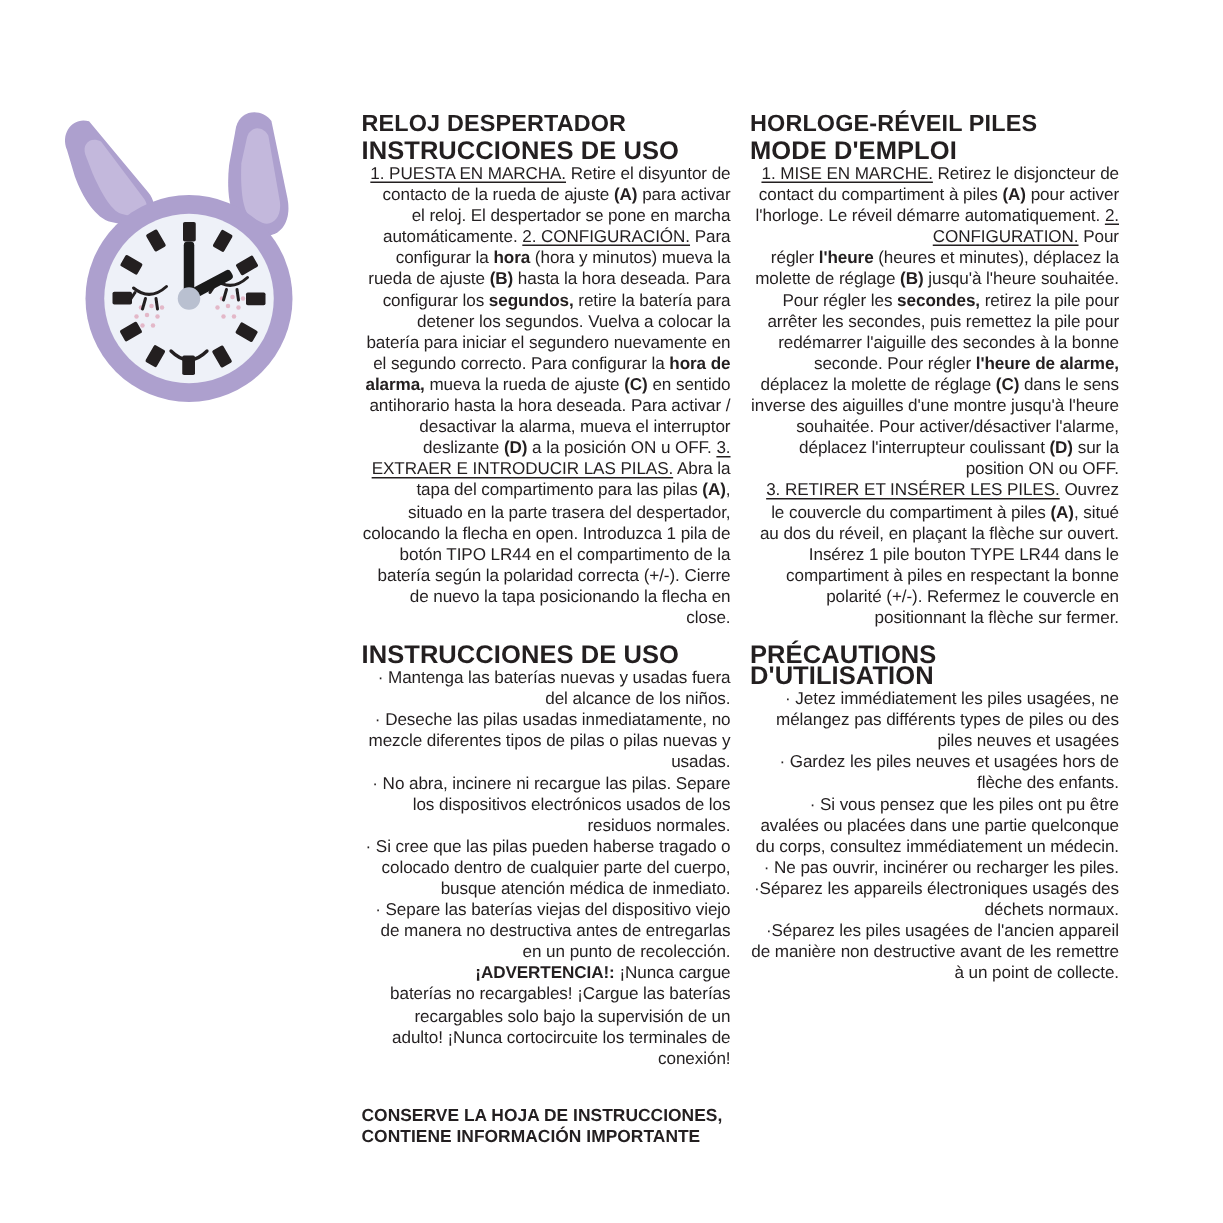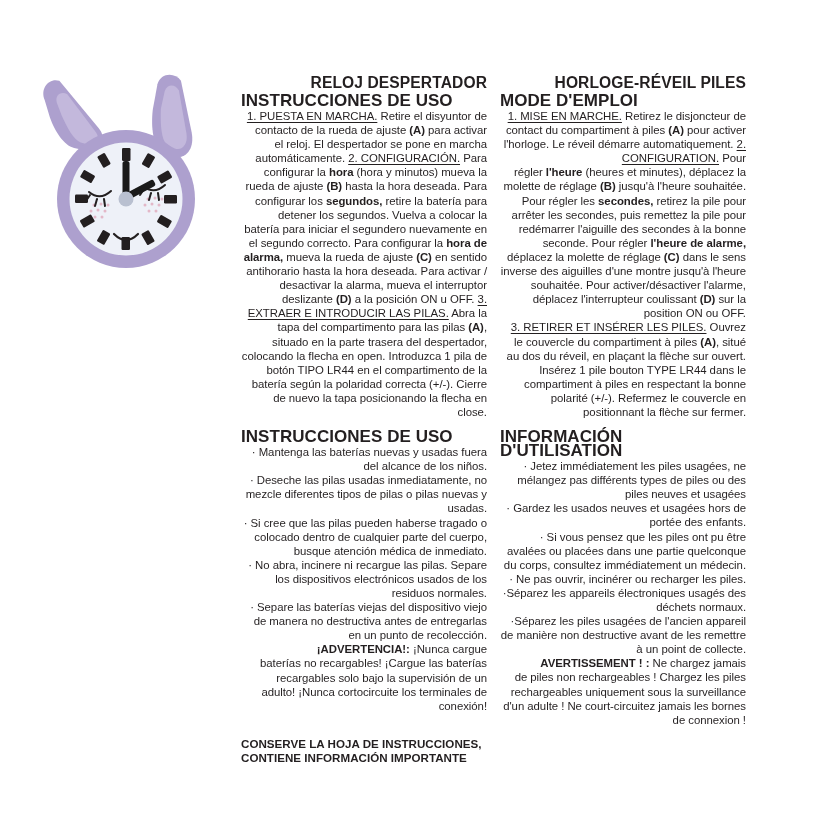--- a/index.html
+++ b/index.html
@@ -49,21 +49,20 @@
   }
   #col-es { left: 241px; }
   #col-fr { left: 500px; }
 
   .doc-title {
     font-size: 15.6px;
     font-weight: bold;
     letter-spacing: 0.1px;
     line-height: 18px;
     margin: 0 0 2px 0;
-    text-align: right;
   }
   .sec-title {
     font-size: 17px;
     font-weight: bold;
     letter-spacing: 0.05px;
     line-height: 14px;
     margin: 0 0 1px 0;
   }
   .sec-title.spaced { margin-top: 11px; }
 
@@ -174,40 +173,39 @@
 
   <div class="column" id="col-es">
     <div class="doc-title">RELOJ DESPERTADOR</div>
     <div class="sec-title">INSTRUCCIONES DE USO</div>
 
     <div class="para"><u>1. PUESTA EN MARCHA.</u><span> Retire el disyuntor de contacto de la rueda de ajuste </span><b>(A)</b><span> para activar</span><br><span>el reloj. El despertador se pone en marcha automáticamente. </span><u>2. CONFIGURACIÓN.</u><span> Para configurar la </span><b>hora</b><span> (hora y minutos) mueva la rueda de ajuste </span><b>(B)</b><span> hasta la hora deseada. Para configurar los </span><b>segundos,</b><span> retire la batería para detener los segundos. Vuelva a colocar la batería para iniciar el segundero nuevamente en el segundo correcto. Para configurar la </span><b>hora de alarma,</b><span> mueva la rueda de ajuste </span><b>(C)</b><span> en sentido antihorario hasta la hora deseada. Para activar / desactivar la alarma, mueva el interruptor deslizante </span><b>(D)</b><span> a la posición ON u OFF. </span><u>3. EXTRAER E INTRODUCIR LAS PILAS.</u><span> Abra la tapa del compartimento para las pilas </span><b>(A)</b><span>, situado en la parte trasera del despertador, colocando la flecha en open. Introduzca 1 pila de botón TIPO LR44 en el compartimento de la batería según la polaridad correcta (+/-). Cierre de nuevo la tapa posicionando la flecha en close.</span></div>
 
     <div class="sec-title spaced">INSTRUCCIONES DE USO</div>
     <div class="para">· Mantenga las baterías nuevas y usadas fuera del alcance de los niños.</div>
     <div class="para">· Deseche las pilas usadas inmediatamente, no mezcle diferentes tipos de pilas o pilas nuevas y usadas.</div>
+    <div class="para">· No abra, incinere ni recargue las pilas. Separe los dispositivos electrónicos usados de los residuos normales.</div>
     <div class="para">· Si cree que las pilas pueden haberse tragado o colocado dentro de cualquier parte del cuerpo, busque atención médica de inmediato.</div>
-    <div class="para">· No abra, incinere ni recargue las pilas. Separe los dispositivos electrónicos usados de los residuos normales.</div>
     <div class="para">· Separe las baterías viejas del dispositivo viejo de manera no destructiva antes de entregarlas en un punto de recolección.</div>
 
     <div class="para warn-block"><span class="indent"></span><b>¡ADVERTENCIA!:</b><span> ¡Nunca cargue baterías no recargables! ¡Cargue las baterías recargables solo bajo la supervisión de un adulto! ¡Nunca cortocircuite los terminales de conexión!</span></div>
 
     <div class="keep-note">CONSERVE LA HOJA DE INSTRUCCIONES, CONTIENE INFORMACIÓN IMPORTANTE</div>
   </div>
 
   <div class="column" id="col-fr">
     <div class="doc-title">HORLOGE-RÉVEIL PILES</div>
     <div class="sec-title">MODE D'EMPLOI</div>
 
     <div class="para"><u>1. MISE EN MARCHE.</u><span> Retirez le disjoncteur de contact du compartiment à piles </span><b>(A)</b><span> pour activer l'horloge. Le réveil démarre automatiquement. </span><u>2. CONFIGURATION.</u><span> Pour</span><br><span>régler </span><b>l'heure</b><span> (heures et minutes), déplacez la molette de réglage </span><b>(B)</b><span> jusqu'à l'heure souhaitée. Pour régler les </span><b>secondes,</b><span> retirez la pile pour arrêter les secondes, puis remettez la pile pour redémarrer l'aiguille des secondes à la bonne seconde. Pour régler </span><b>l'heure de alarme,</b><span> déplacez la molette de réglage </span><b>(C)</b><span> dans le sens inverse des aiguilles d'une montre jusqu'à l'heure souhaitée. Pour activer/désactiver l'alarme, déplacez l'interrupteur coulissant </span><b>(D)</b><span> sur la position ON ou OFF.</span><br><u>3. RETIRER ET INSÉRER LES PILES.</u><span> Ouvrez le couvercle du compartiment à piles </span><b>(A)</b><span>, situé au dos du réveil, en plaçant la flèche sur ouvert. Insérez 1 pile bouton TYPE LR44 dans le compartiment à piles en respectant la bonne polarité (+/-). Refermez le couvercle en positionnant la flèche sur fermer.</span></div>
 
-    <div class="sec-title spaced">INFORMACIÓN D'UTILISATION</div>
+    <div class="sec-title spaced">PRÉCAUTIONS D'UTILISATION</div>
     <div class="para">· Jetez immédiatement les piles usagées, ne mélangez pas différents types de piles ou des piles neuves et usagées</div>
-    <div class="para">· Gardez les usados neuves et usagées hors de portée des enfants.</div>
+    <div class="para">· Gardez les piles neuves et usagées hors de flèche des enfants.</div>
     <div class="para">· Si vous pensez que les piles ont pu être avalées ou placées dans une partie quelconque du corps, consultez immédiatement un médecin.</div>
     <div class="para">· Ne pas ouvrir, incinérer ou recharger les piles.</div>
     <div class="para">·Séparez les appareils électroniques usagés des déchets normaux.</div>
     <div class="para">·Séparez les piles usagées de l'ancien appareil de manière non destructive avant de les remettre à un point de collecte.</div>
 
-    <div class="para warn-block"><span class="indent"></span><b>AVERTISSEMENT ! :</b><span> Ne chargez jamais de piles non rechargeables ! Chargez les piles rechargeables uniquement sous la surveillance d'un adulte ! Ne court-circuitez jamais les bornes de connexion !</span></div>
 
   </div>
 
 </div>
 
 </body></html>

